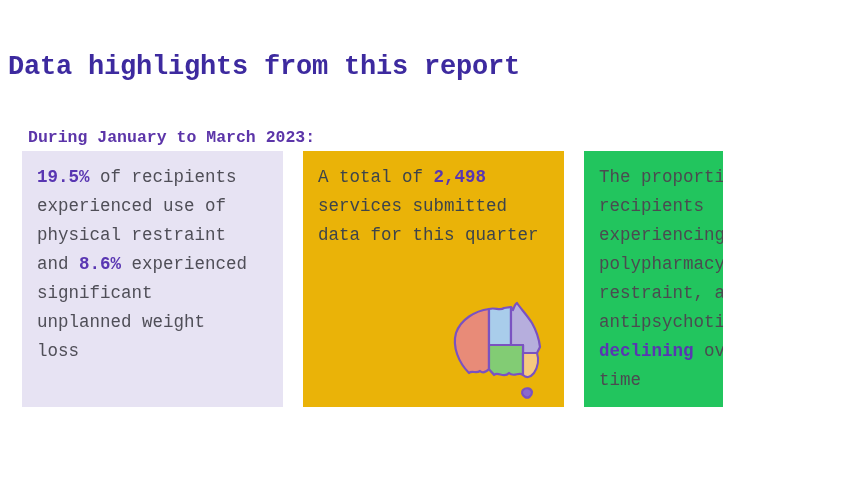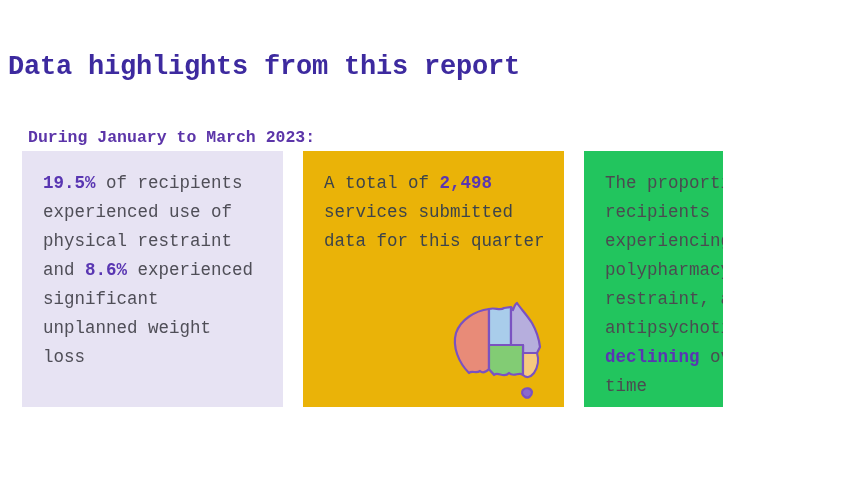--- a/index.html
+++ b/index.html
@@ -41,21 +41,21 @@
   .card {
     position: relative;
     width: 261px;
     height: 256px;
     padding: 8px 0 0 11px;
   }
   .card-1 { background: #e7e3f3; }
   .card-2 { background: #eab308; }
   .card-3 { background: #22c55e; }
   .card p {
-    margin: 10px;
+    margin: 4px;
     font-size: 17.5px;
     line-height: 29px;
     color: #4f4e57;
   }
   .card-2 p { color: #3d444b; }
   .card-3 p { color: #4b4b50; }
   .card-1 p { width: 215px; }
   .card-2 p { width: 238px; }
   .card-3 p { width: 232px; }
   .stat {

